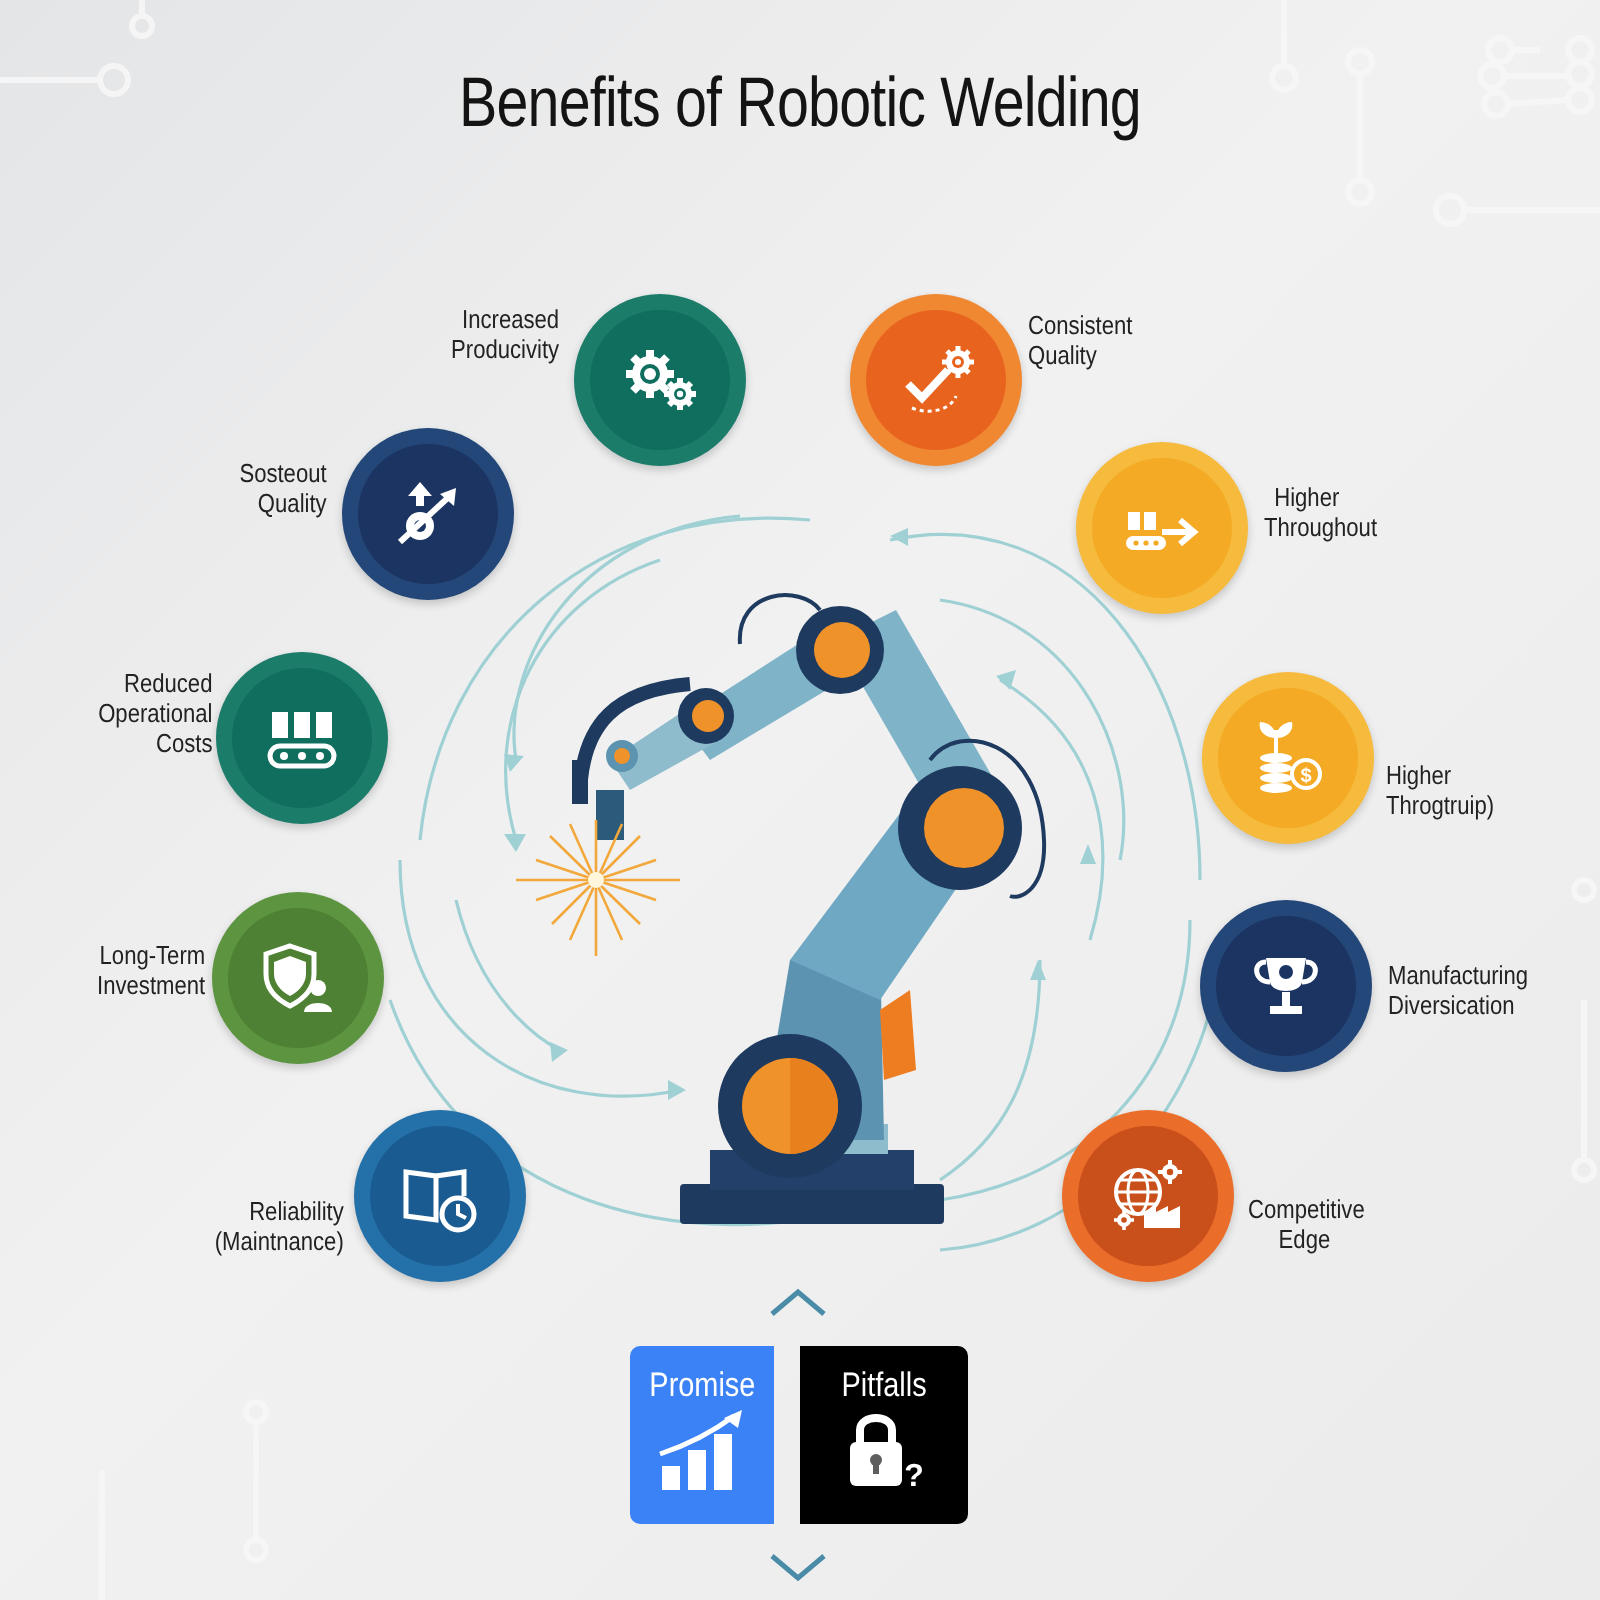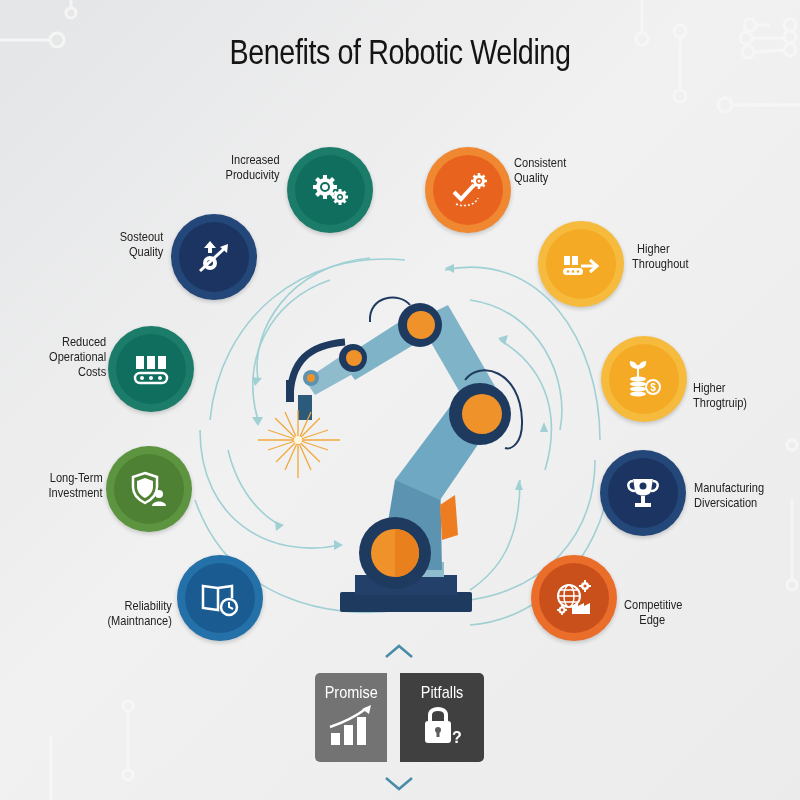--- a/index.html
+++ b/index.html
@@ -360,33 +360,33 @@
 </div>
 <div class="label l" style="left:624px;top:597px;">
   <span>Competitive</span>
   <span style="padding-left:18px;">Edge</span>
 </div>
 
 <svg class="chev" style="top:643px;" viewBox="0 0 32 16">
   <polyline points="3,14 16,3 29,14" fill="none" stroke="#4a8ca8" stroke-width="2.5"></polyline>
 </svg>
 
-<div class="card" style="left:315px;width:72px;background:#737373;border-radius:5px 0 0 5px;">
+<div class="card" style="left:315px;width:72px;background:#3b82f6;border-radius:5px 0 0 5px;">
   <div class="ct">Promise</div>
   <svg width="48" height="44" viewBox="0 0 48 44">
     <g fill="#fff">
         <rect x="4" y="30" width="9" height="12"></rect>
         <rect x="17" y="22" width="9" height="20"></rect>
         <rect x="30" y="14" width="9" height="28"></rect>
       </g>
     <path d="M3 24 C15 20, 28 14, 40 5" fill="none" stroke="#fff" stroke-width="2.5"></path>
     <polygon points="44,2 42,11 35,6" fill="#fff"></polygon>
   </svg>
 </div>
-<div class="card" style="left:400px;width:84px;background:#404040;border-radius:0 5px 5px 0;text-align:right;">
+<div class="card" style="left:400px;width:84px;background:#000000;border-radius:0 5px 5px 0;text-align:right;">
   <div class="ct">Pitfalls</div>
   <svg width="48" height="44" viewBox="0 0 48 44">
     <path d="M12 18 L12 12 C12 4, 28 4, 28 12 L28 18" fill="none" stroke="#fff" stroke-width="4"></path>
     <rect x="7" y="18" width="26" height="22" rx="3" fill="#fff"></rect>
     <circle cx="20" cy="27" r="3" fill="#5e5e5e"></circle>
     <rect x="18.5" y="27" width="3" height="7" fill="#5e5e5e"></rect>
     <text x="39" y="40" font-size="16" fill="#fff" text-anchor="middle" font-family="Liberation Sans, sans-serif" font-weight="bold">?</text>
   </svg>
 </div>
 

